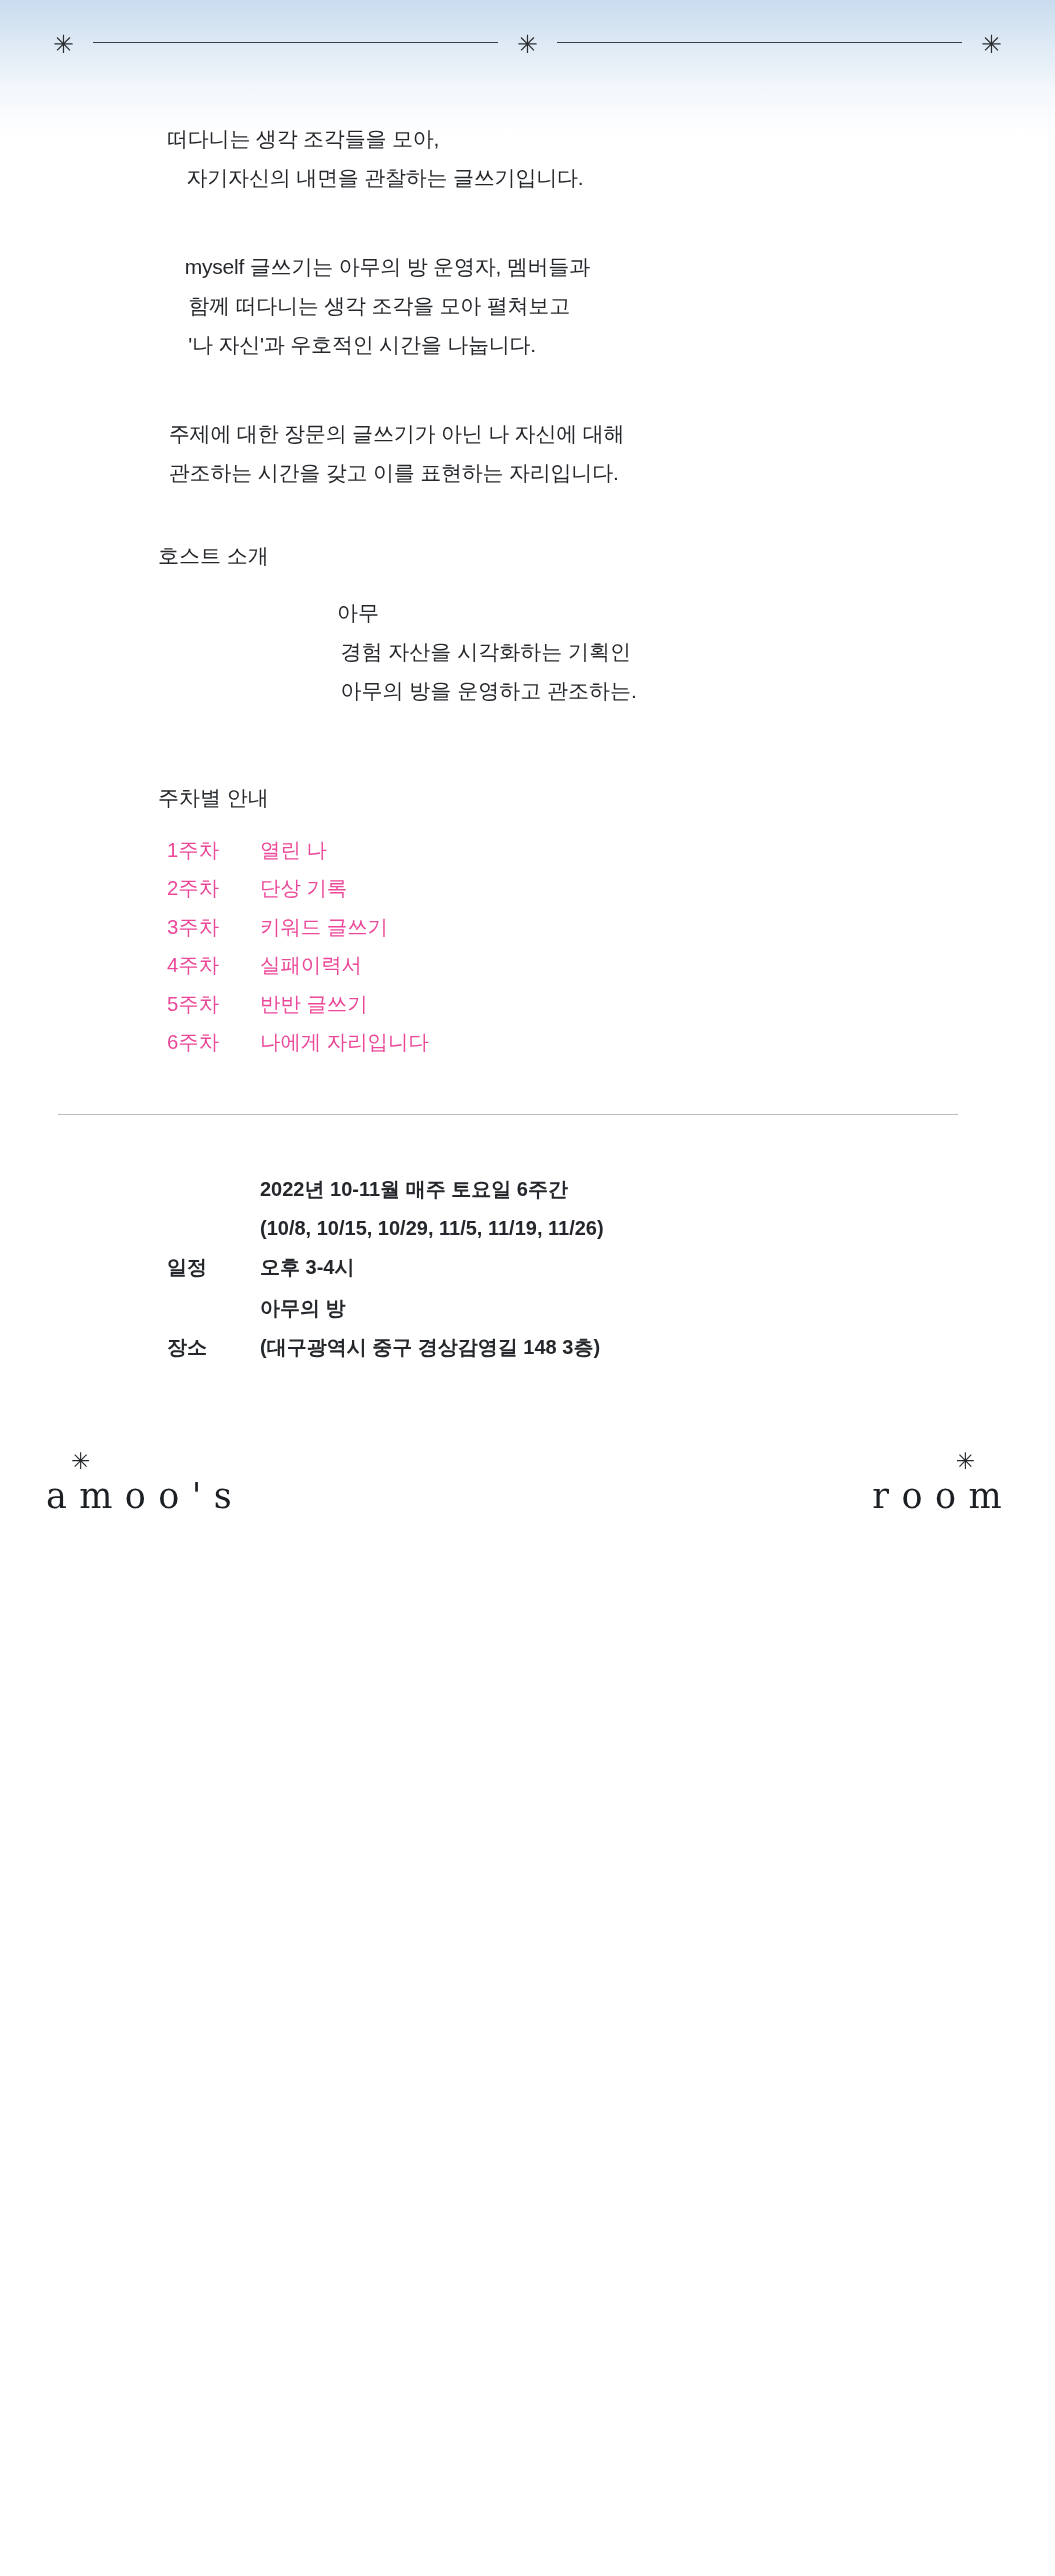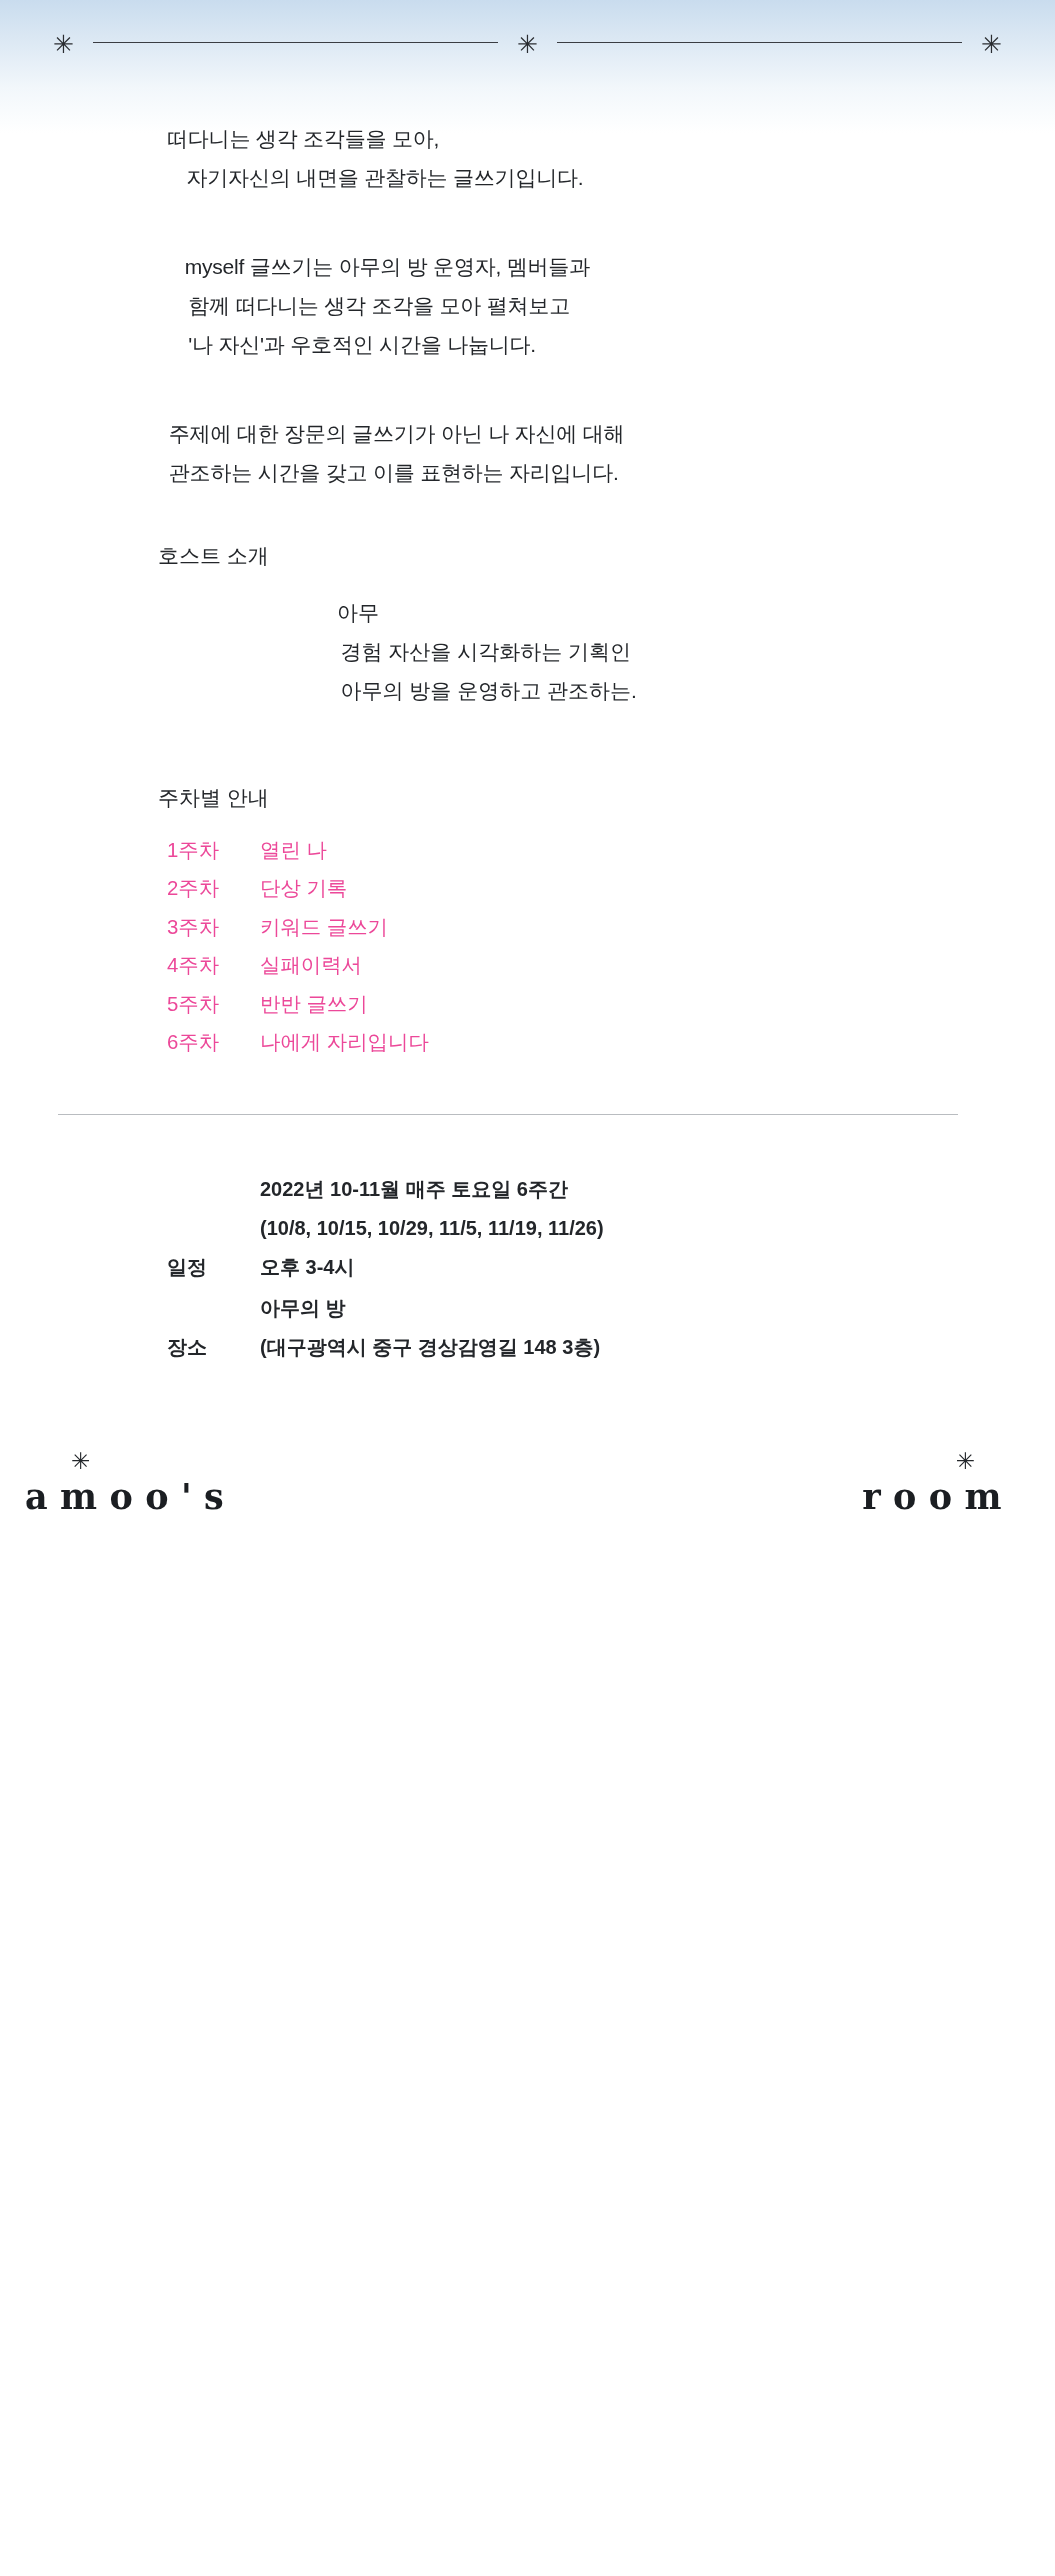--- a/index.html
+++ b/index.html
@@ -168,28 +168,28 @@
   .footer .fstar {
     position: absolute;
     font-size: 23px;
     color: #23262a;
   }
   .footer .fstar.left { left: 71px; top: 0; }
   .footer .fstar.right { right: 80px; top: 0; }
   .footer .brand {
     position: absolute;
     top: 28px;
-    left: 25px;
+    left: 46px;
     right: 41px;
     display: flex;
     justify-content: space-between;
     align-items: baseline;
     font-family: "DejaVu Serif", serif;
     font-size: 35px;
-    font-weight: 700;
+    font-weight: 400;
     color: #1b1e22;
   }
   .footer .brand span {
     letter-spacing: 12.4px;
   }
   .footer .brand .right-word {
     letter-spacing: 12.4px;
   }
 </style>
 </head>

